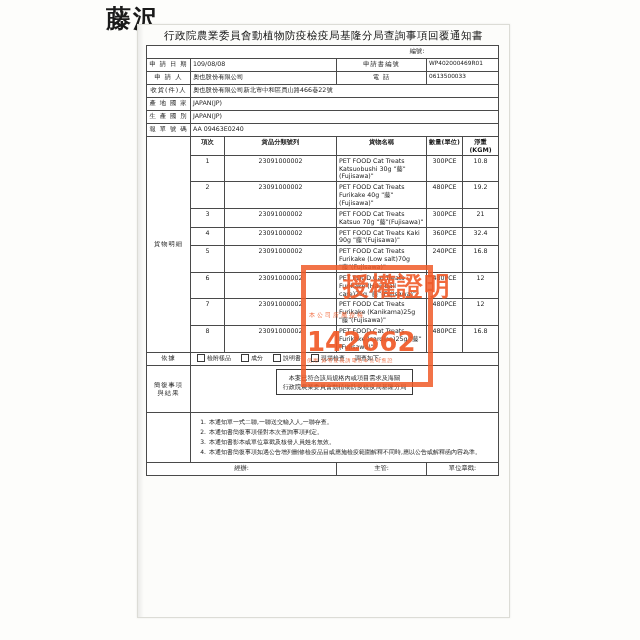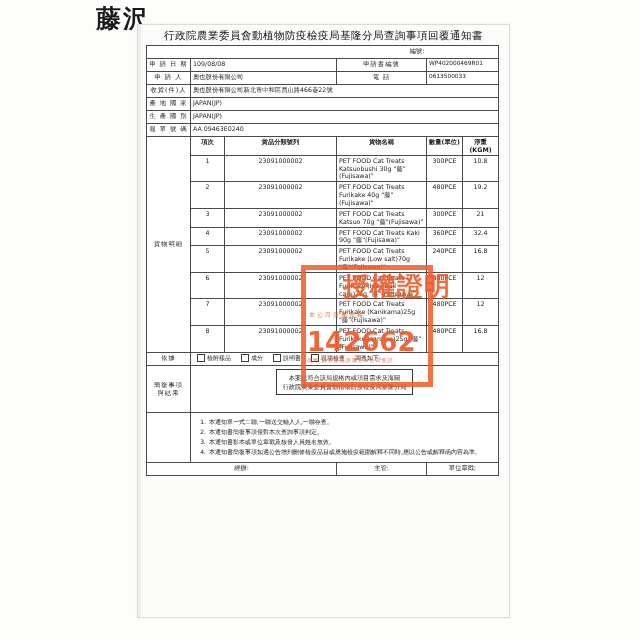--- a/index.html
+++ b/index.html
@@ -9,21 +9,21 @@
     font-family:"DejaVu Sans","Liberation Sans",sans-serif;
     color:#2b2b2b;
     overflow:hidden;
     position:relative;
   }
   #doc{
     position:absolute;left:0;top:0;width:640px;height:640px;
     background:#fdfdfb;
   }
   .brandmark{
-    position:absolute;left:96px;top:2px;
+    position:absolute;left:106px;top:2px;
     font-size:25px;font-weight:bold;color:#1a1a1a;
     letter-spacing:2px;
     font-family:"DejaVu Sans","Liberation Sans",sans-serif;
   }
   
   .page{
     position:absolute;left:137px;top:24px;width:371px;height:592px;
     background:#fcfcfa;
     border:1px solid #dcdcd6;
     box-shadow:0 0 2px rgba(0,0,0,.08);

